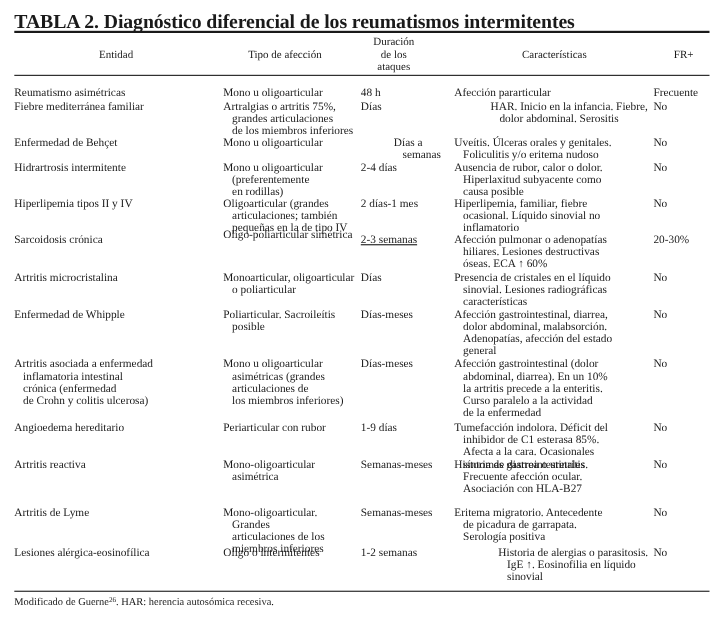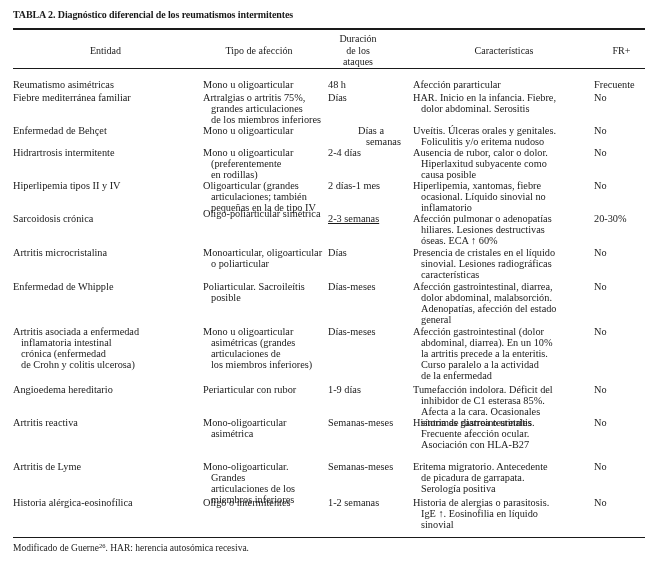--- a/index.html
+++ b/index.html
@@ -3,21 +3,21 @@
   <meta charset="utf-8">
   <style>
     html, body { margin: 0; padding: 0; background: #ffffff; }
     body {
       width: 653px; height: 562px; position: relative; overflow: hidden;
       font-family: "Liberation Serif", "DejaVu Serif", serif;
       color: #1a1a1a;
     }
     .title {
       position: absolute; left: 13px; top: 9px;
-      font-size: 10px; font-weight: bold; letter-spacing: -0.1px;
+      font-size: 18px; font-weight: bold; letter-spacing: -0.1px;
     }
     .rule { position: absolute; left: 13px; width: 632px; background: #1a1a1a; }
     .rule.top { top: 28px; height: 1.5px; }
     .rule.head { top: 68px; height: 1px; }
     .rule.bottom { top: 537px; height: 1.2px; }
     .hdr {
       position: absolute; top: 33px; font-size: 10px; line-height: 11.5px;
       text-align: center;
     }
     .hdr.single { top: 45px; }
@@ -58,21 +58,21 @@
       <div class="cell c2" style="top: 79px;">48 h</div>
       <div class="cell c3" style="top: 79px;">Afección pararticular</div>
       <div class="cell c4" style="top: 79px;">Frecuente</div>
     </div>
     <div>
       <div class="cell c0" style="top: 92px;">Fiebre mediterránea familiar</div>
       <div class="cell c1" style="top: 92px;">Artralgias o artritis 75%,
 grandes articulaciones
 de los miembros inferiores</div>
       <div class="cell c2" style="top: 92px;">Días</div>
-      <div class="cell c3" style="top: 92px;">HAR. Inicio en la infancia. Fiebre,
+      <div class="cell c3" style="top: 92px; margin-left: 33px;">HAR. Inicio en la infancia. Fiebre,
 dolor abdominal. Serositis</div>
       <div class="cell c4" style="top: 92px;">No</div>
     </div>
     <div>
       <div class="cell c0" style="top: 125px;">Enfermedad de Behçet</div>
       <div class="cell c1" style="top: 125px;">Mono u oligoarticular</div>
       <div class="cell c2" style="top: 125px; margin-left: 30px;">Días a
 semanas</div>
       <div class="cell c3" style="top: 125px;">Uveítis. Úlceras orales y genitales.
 Foliculitis y/o eritema nudoso</div>
@@ -88,21 +88,21 @@
 Hiperlaxitud subyacente como
 causa posible</div>
       <div class="cell c4" style="top: 147px;">No</div>
     </div>
     <div>
       <div class="cell c0" style="top: 180px;">Hiperlipemia tipos II y IV</div>
       <div class="cell c1" style="top: 180px;">Oligoarticular (grandes
 articulaciones; también
 pequeñas en la de tipo IV</div>
       <div class="cell c2" style="top: 180px;">2 días-1 mes</div>
-      <div class="cell c3" style="top: 180px;">Hiperlipemia, xantomas, fiebre
+      <div class="cell c3" style="top: 180px;">Hiperlipemia, familiar, fiebre
 ocasional. Líquido sinovial no
 inflamatorio</div>
       <div class="cell c4" style="top: 180px;">No</div>
     </div>
     <div>
       <div class="cell c0" style="top: 213px;">Sarcoidosis crónica</div>
       <div class="cell c1" style="top: 208px;">Oligo-poliarticular simétrica</div>
       <div class="cell c2" style="top: 213px; text-decoration: underline;">2-3 semanas</div>
       <div class="cell c3" style="top: 213px;">Afección pulmonar o adenopatías
 hiliares. Lesiones destructivas
@@ -172,24 +172,24 @@
       <div class="cell c1" style="top: 461px;">Mono-oligoarticular. Grandes
 articulaciones de los
 miembros inferiores</div>
       <div class="cell c2" style="top: 461px;">Semanas-meses</div>
       <div class="cell c3" style="top: 461px;">Eritema migratorio. Antecedente
 de picadura de garrapata.
 Serología positiva</div>
       <div class="cell c4" style="top: 461px;">No</div>
     </div>
     <div>
-      <div class="cell c0" style="top: 497px;">Historia alérgica-eosinofílica</div>
+      <div class="cell c0" style="top: 497px;">Lesiones alérgica-eosinofílica</div>
       <div class="cell c1" style="top: 497px;">Oligo o intermitentes</div>
       <div class="cell c2" style="top: 497px;">1-2 semanas</div>
-      <div class="cell c3" style="top: 497px;">Historia de alergias o parasitosis.
+      <div class="cell c3" style="top: 497px; margin-left: 40px;">Historia de alergias o parasitosis.
 IgE ↑. Eosinofilia en líquido
 sinovial</div>
       <div class="cell c4" style="top: 497px;">No</div>
     </div>
   </div>
 
 <div class="rule bottom"></div>
 
 <div class="foot"><span>Modificado de Guerne</span><sup>26</sup><span>. HAR: herencia autosómica recesiva.</span></div>
 

